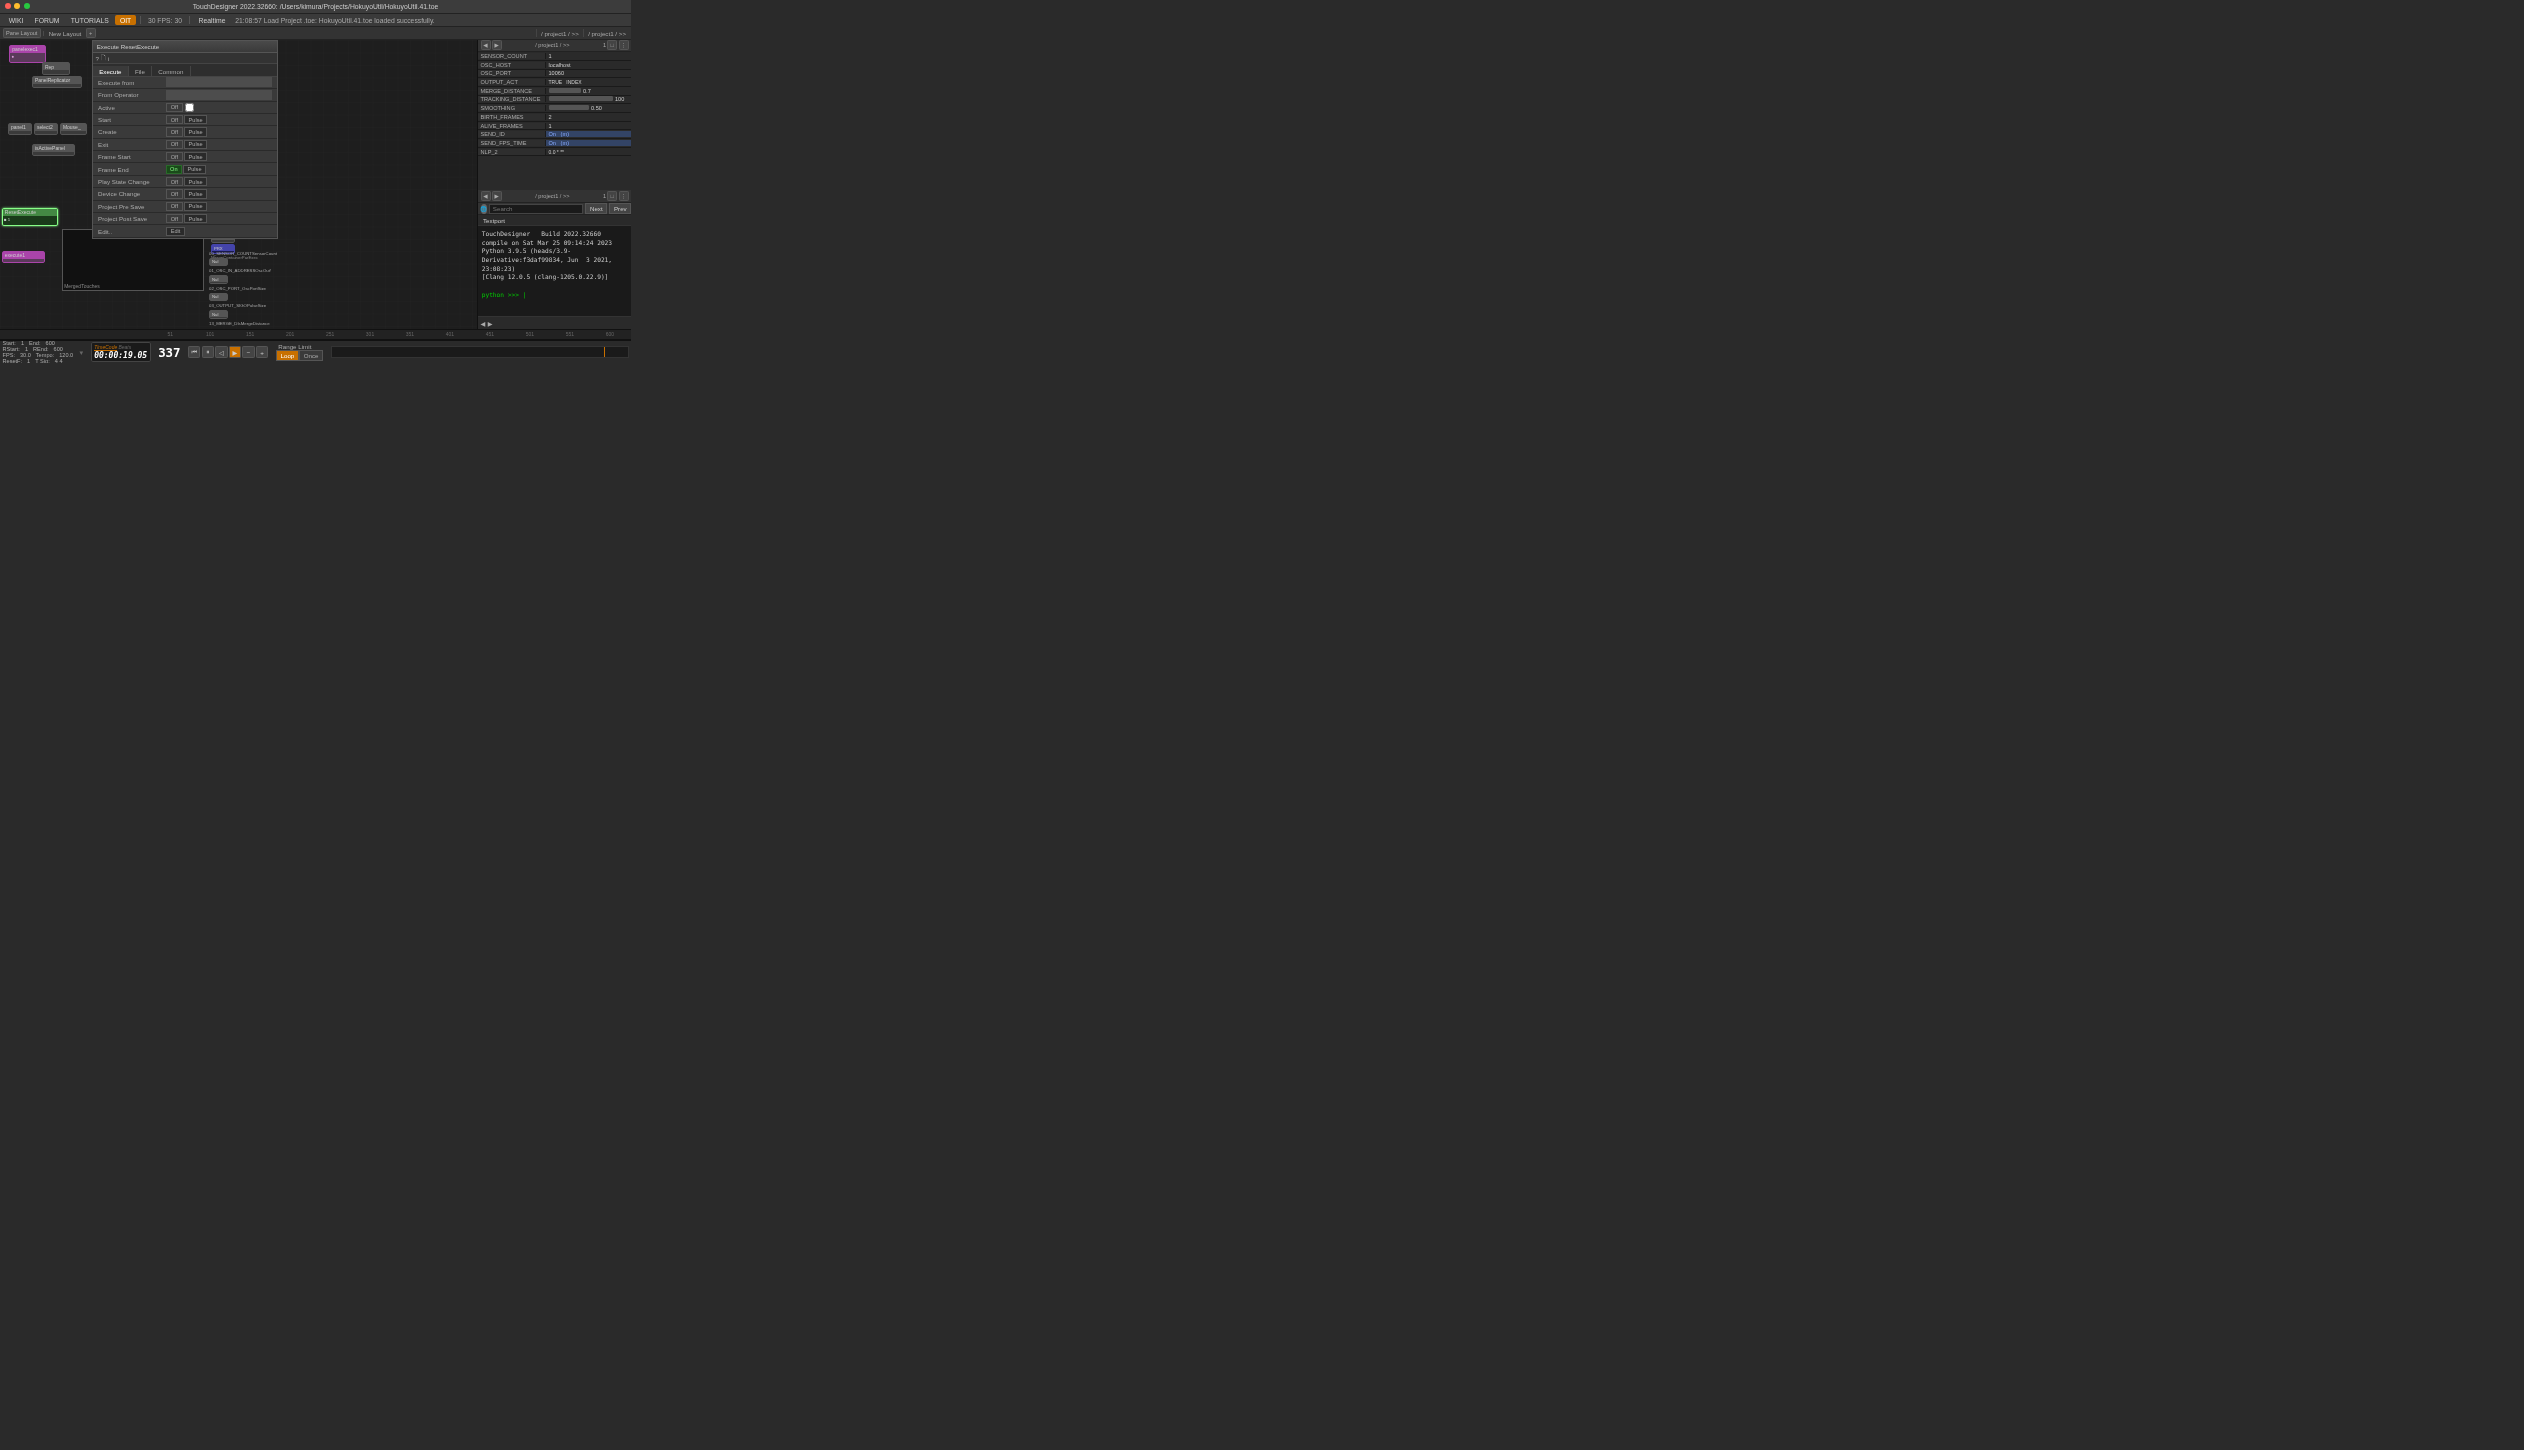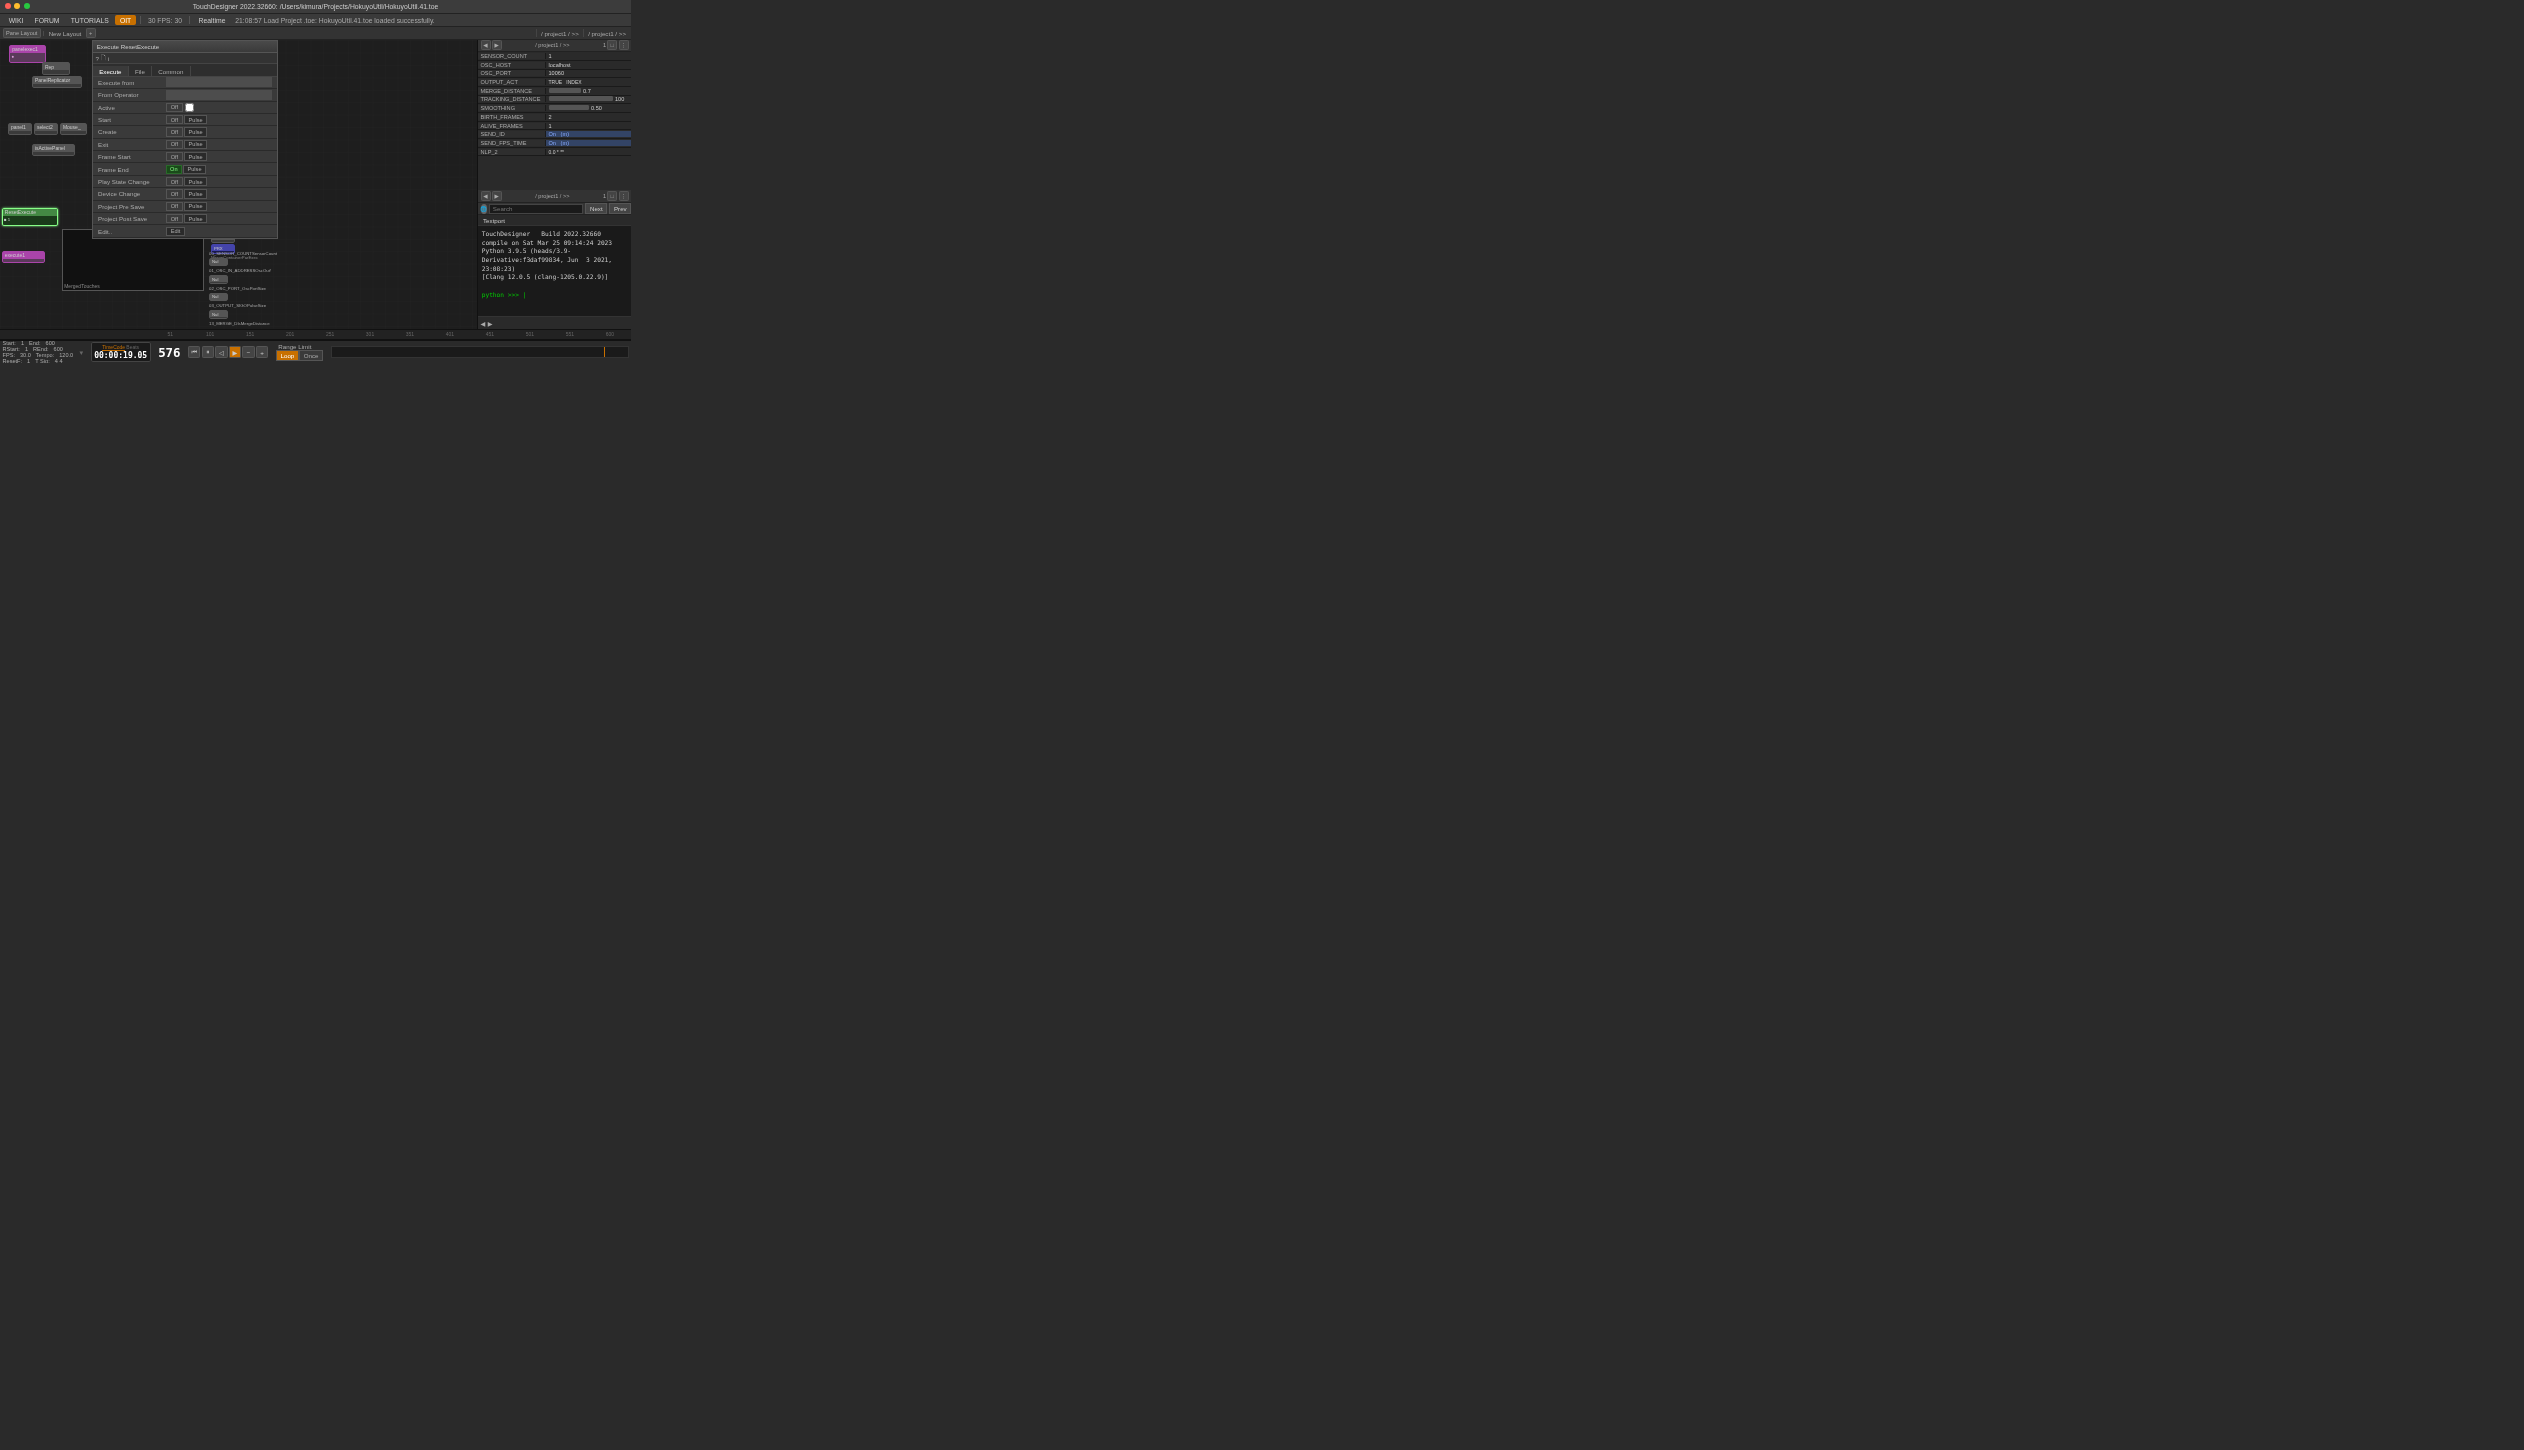--- a/index.html
+++ b/index.html
@@ -846,29 +846,29 @@
             <span>1</span>
             <span>T Sig:</span>
             <span>4    4</span>
           </div>
         </div>
 
         <div style="width:7.5px;height:20px;display:flex;align-items:center;margin:0 2.5px;">
           <span style="font-size:6.2px;color:#666;">▼</span>
         </div>
 
-        <div style="display:flex;flex-direction:column;align-items:center;background:#1a1a1a;border:0.6px solid #444;border-radius:1.9px;padding:0.6px 2.5px;min-width:45px;cursor:pointer;">
+        <div style="display:flex;flex-direction:column;background:#1a1a1a;border:0.6px solid #444;border-radius:1.9px;padding:0.6px 2.5px;min-width:45px;cursor:pointer;font-style:italic;">
           <div style="display:flex;gap:1.2px;">
             <span style="font-size:5px;color:#c87000;border-bottom:0.6px solid #c87000;cursor:pointer;">TimeCode</span>
             <span style="font-size:5px;color:#666;cursor:pointer;">Beats</span>
           </div>
           <div style="font-size:8px;color:#fff;font-family:monospace;font-weight:bold;">00:00:19.05</div>
         </div>
 
-        <div class="frame-display">576</div>
+        <div class="frame-display">337</div>
 
         <div class="transport-btns">
           <button class="tbtn">⏮</button>
           <button class="tbtn">⏸</button>
           <button class="tbtn">◁</button>
           <button class="tbtn play-btn" style="background:#c87000;">▶</button>
           <button class="tbtn">−</button>
           <button class="tbtn">+</button>
         </div>
 

